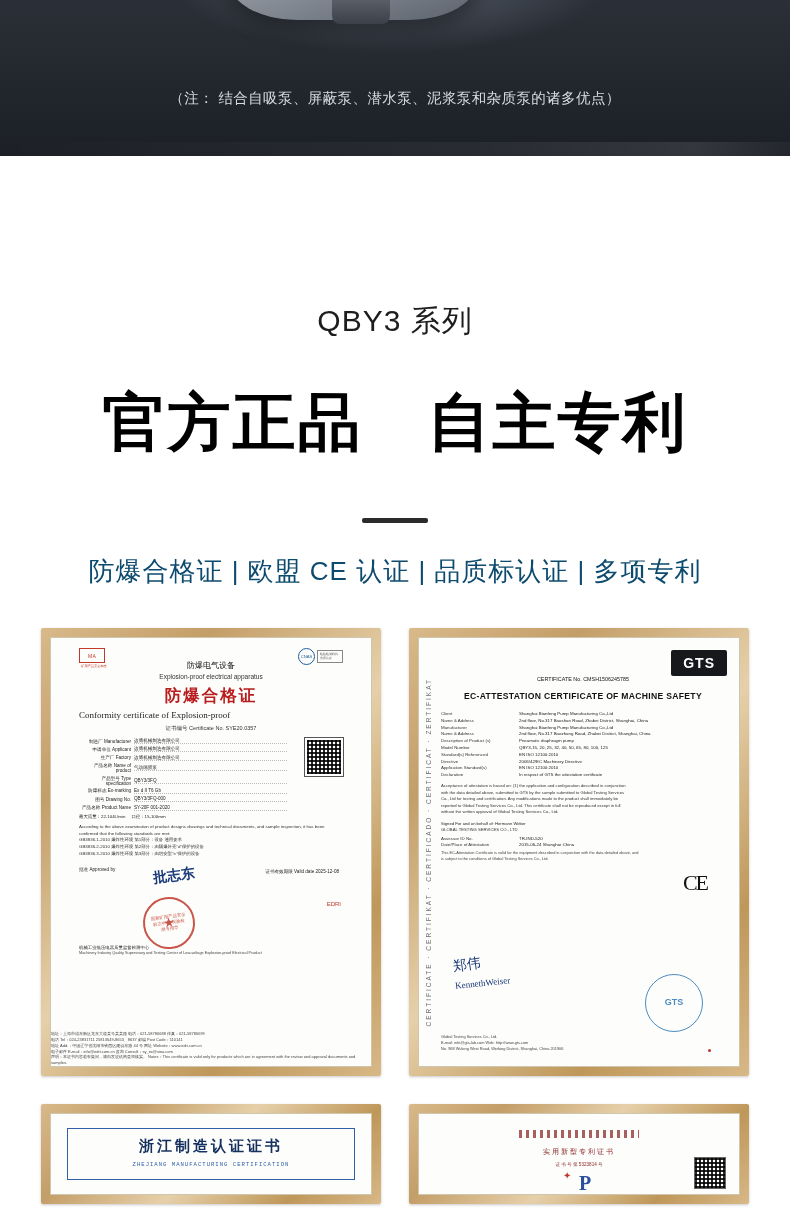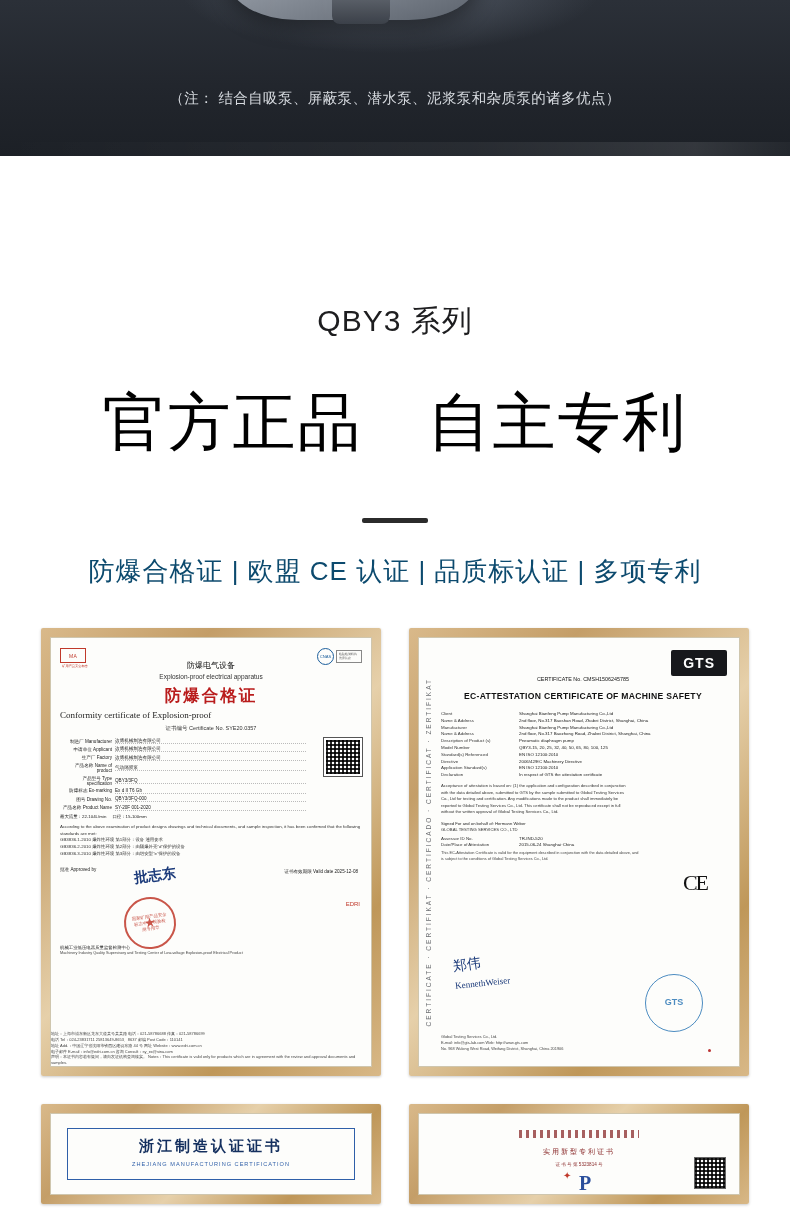--- a/index.html
+++ b/index.html
@@ -68,21 +68,21 @@
   }
   .series {
     font-size: 30px;
     color: #1d1d1f;
     letter-spacing: 1px;
     font-weight: 400;
   }
   .headline {
     margin-top: 38px;
     font-size: 63px;
-    font-weight: normal;
+    font-weight: bold;
     color: #000;
     letter-spacing: 2px;
     white-space: nowrap;
   }
   .headline .gap { display: inline-block; width: 26px; }
   .rule {
     margin: 52px auto 0 auto;
     width: 66px;
     height: 5px;
     background: #2b2b2b;
@@ -116,21 +116,21 @@
     position: relative;
     width: 100%;
     height: 100%;
     background: #fdfdfb;
     border: 1px solid #cfc6ae;
     overflow: hidden;
   }
   .frame.short { height: 100px; }
 
   
-  .c1 { padding: 10px 9px; font-size: 5px; color: #333; }
+  .c1 { padding: 10px 28px; font-size: 5px; color: #333; }
   .c1 .row-top { display: flex; justify-content: space-between; align-items: flex-start; }
   .c1 .badge-ma {
     width: 26px; height: 15px; border: 1px solid #c0392b; color: #c0392b;
     font-size: 5px; display: flex; align-items: center; justify-content: center;
     letter-spacing: .3px;
   }
   .c1 .cnas { display: flex; gap: 2px; align-items: center; }
   .c1 .cnas .circle {
     width: 17px; height: 17px; border-radius: 50%;
     border: 1.2px solid #1b5e9c; color: #1b5e9c; font-size: 4.2px;
@@ -217,21 +217,21 @@
     width: 58px; height: 58px; border-radius: 50%;
     border: 1.5px solid #1f6fb2; color: #1f6fb2;
     display: flex; align-items: center; justify-content: center;
     font-size: 4.2px; text-align: center; line-height: 1.25; opacity: .8;
   }
   .c2 .seal b { font-size: 9px; }
   .c2 .addr { position: absolute; left: 22px; bottom: 14px; font-size: 3.9px; line-height: 1.5; color: #444; }
   .c2 .dot { position: absolute; right: 28px; bottom: 14px; width: 3px; height: 3px; border-radius: 50%; background: #b33; }
 
   
-  .c3 { padding: 14px 16px; }
+  .c3 { padding: 14px 16px; font-family: Liberation Mono, monospace; }
   .c3 .inner-border { border: 1.5px solid #2f5fa8; height: 100%; padding: 8px 10px; }
   .c3 .t { text-align: center; font-size: 15px; color: #15305f; letter-spacing: 3px; font-weight: bold; }
   .c3 .t2 { text-align: center; font-size: 5.6px; color: #2f5fa8; margin-top: 5px; letter-spacing: 1px; }
   .c4 { padding: 10px 12px; position: relative; }
   .c4 .orn {
     margin: 6px auto 0 auto; width: 120px; height: 8px;
     background: repeating-linear-gradient(90deg, #8a2b2b 0 3px, transparent 3px 7px);
     opacity: .75;
   }
   .c4 .t { text-align: center; font-size: 7px; color: #8a2b2b; margin-top: 9px; letter-spacing: 2px; }

